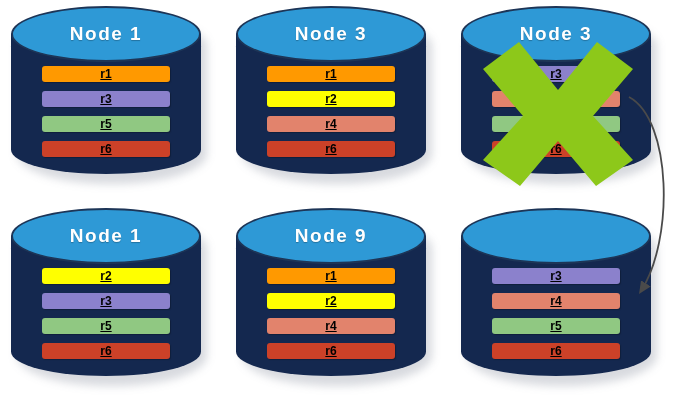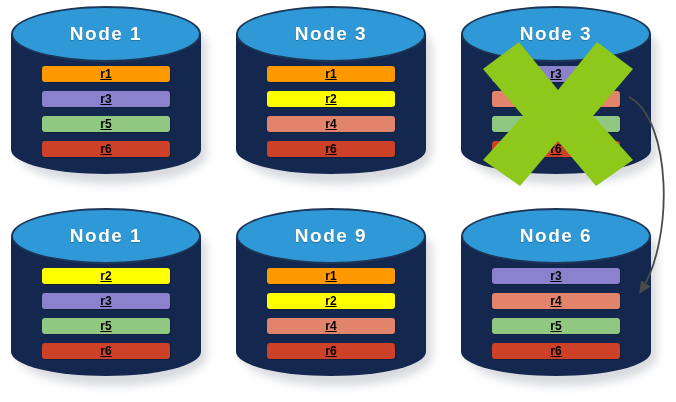--- a/index.html
+++ b/index.html
@@ -237,21 +237,20 @@
           <div class="row-bar" style="background: rgb(204, 65, 40);">
             <span>r6</span>
           </div>
         </div>
       </div>
       <div class="node" style="left: 461px; top: 208px;">
         <div class="cyl-shadow"></div>
         <div class="cyl-body" style="background: rgb(20, 40, 79);"></div>
         <div class="cyl-body-rect" style="background: rgb(20, 40, 79);"></div>
         <div class="cyl-top" style="background: rgb(46, 153, 214); border-color: rgb(29, 53, 87);"></div>
-        <div class="cyl-title" style="color: rgb(255, 255, 255);">Node  6</div>
         <div class="rows">
           <div class="row-bar" style="background: rgb(139, 129, 204);">
             <span>r3</span>
           </div>
           <div class="row-bar" style="background: rgb(226, 131, 108);">
             <span>r4</span>
           </div>
           <div class="row-bar" style="background: rgb(144, 200, 130);">
             <span>r5</span>
           </div>

